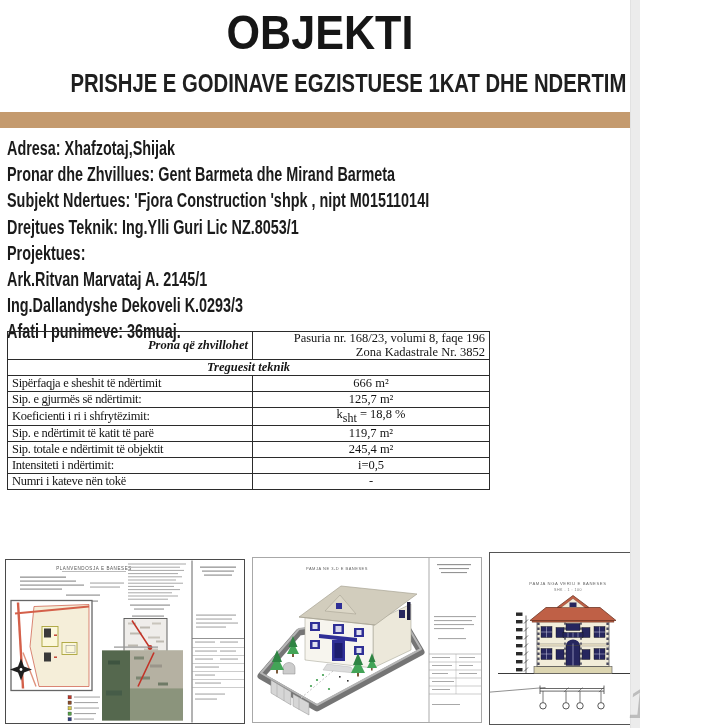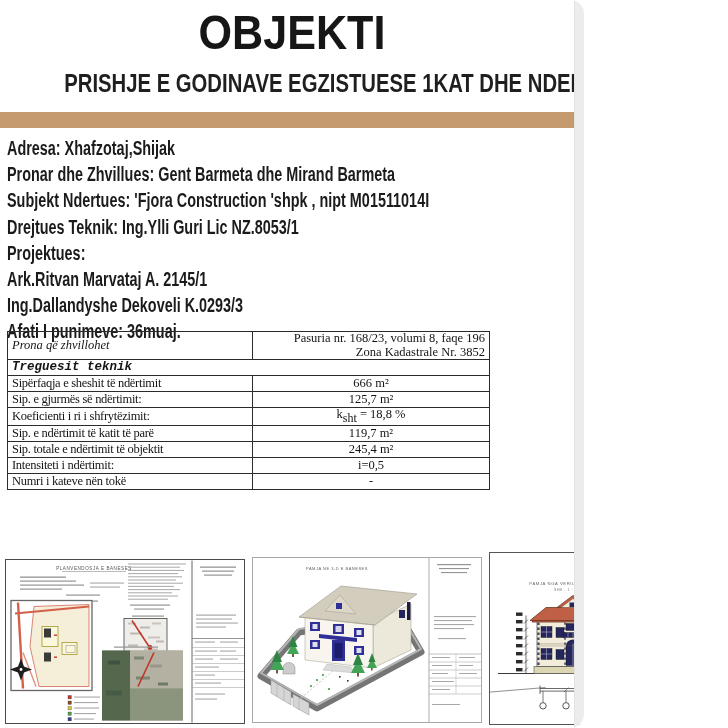--- a/index.html
+++ b/index.html
@@ -1,31 +1,31 @@
 <!DOCTYPE html>
 <html><head>
 <meta charset="utf-8">
 <style>
   html,body{margin:0;padding:0;background:#fff;}
-  .page{position:relative;width:584px;height:728px;background:#ffffff;overflow:hidden;
-        font-family:"Liberation Sans",sans-serif;color:#1d1d1d;border-radius:14px;}
+  .page{position:relative;width:640px;height:728px;background:#ffffff;overflow:hidden;
+        font-family:"Liberation Sans",sans-serif;color:#1d1d1d;}
   .side-strip{position:absolute;right:0;top:0;width:9px;height:728px;background:#ececec;border-left:1px solid #e2e2e2;}
   .doc-title{margin:4px 0 0 0;text-align:center;font-size:49px;font-weight:700;color:#161616;
              white-space:nowrap;transform:scaleX(.88);transform-origin:center top;letter-spacing:0;}
   .doc-subtitle{margin:8px 0 0 0;text-align:center;font-size:26px;font-weight:700;color:#1f1f1f;
              white-space:nowrap;transform:scaleX(.78);transform-origin:center top;}
   .accent-bar{margin-top:13px;width:719px;height:16px;background:#c49a6e;}
   .info-block{margin:7px 0 0 7px;font-size:20px;font-weight:700;line-height:26.2px;color:#1b1b1b;
              white-space:nowrap;transform:scaleX(.72);transform-origin:left top;}
   table.tech{position:absolute;left:7px;top:331px;width:483px;border-collapse:collapse;
              font-family:"Liberation Serif",serif;font-size:12.5px;color:#141414;table-layout:fixed;}
   table.tech td{border:1px solid #2b2b2b;padding:0 4px;height:15px;line-height:13.5px;overflow:hidden;white-space:nowrap;}
-  td.hdr{height:34px;text-align:left;font-weight:400;font-style:italic;white-space:normal;line-height:15px;}
+  td.hdr{height:34px;text-align:right;font-weight:700;font-style:italic;white-space:normal;line-height:15px;}
   td.hdr2{height:34px;text-align:right;white-space:normal;line-height:16px;}
-  td.section{font-weight:700;font-style:italic;height:15px;font-family:Liberation Mono, monospace;}
+  td.section{text-align:center;font-weight:700;font-style:italic;height:15px;}
   td.lbl{letter-spacing:-0.3px;}
   td.val{text-align:center;}
   td.val sub{font-size:12px;}
   .col-label{width:245px;}
   .sheet{position:absolute;background:#fff;}
   .sheet svg{display:block;width:100%;height:100%;}
   #sheet1{left:5px;top:559px;width:238px;height:163px;border:1.5px solid #4a4a4a;}
   #sheet2{left:252px;top:557px;width:228px;height:164px;border:1px solid #a8a8a8;}
   #sheet3{left:489px;top:552px;width:229px;height:171px;border:1.5px solid #555;}
   .next-btn{position:absolute;left:689px;top:346px;width:32px;height:32px;border-radius:50%;

